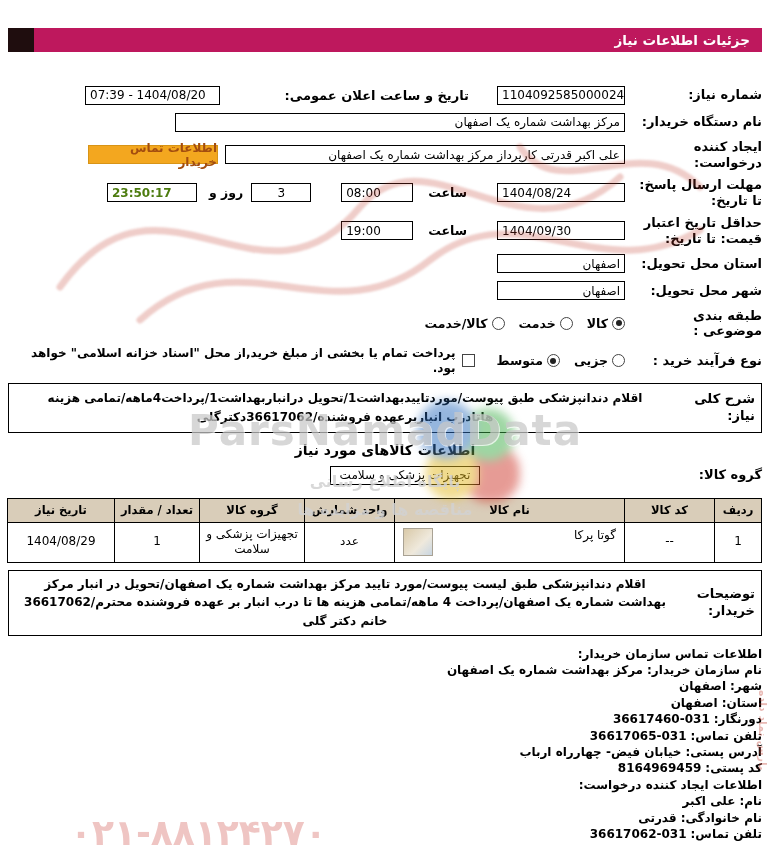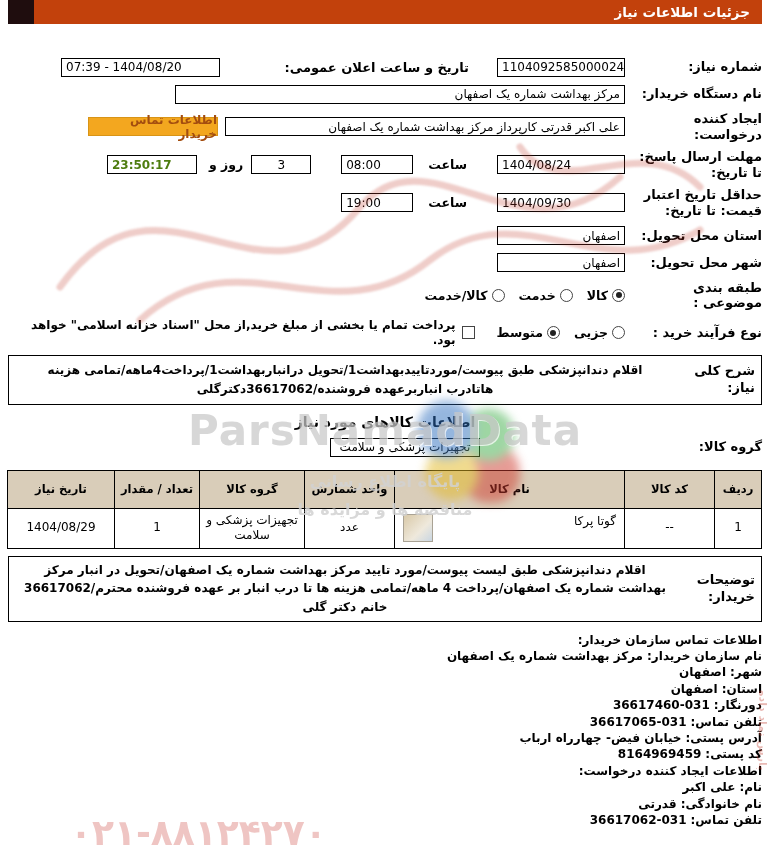--- a/index.html
+++ b/index.html
@@ -8,39 +8,39 @@
     direction: rtl;
     font-family: "DejaVu Sans", sans-serif;
     font-size: 12px;
     color: #000;
     position: relative;
   }
   .page { position: relative; z-index: 1; padding: 0 8px; }
 
   
   .header-bar {
-    height: 24px; background: #c2410c; color: #fff;
+    margin-top: 28px; height: 24px; background: #be185d; color: #fff;
     display: flex; align-items: center; padding-right: 12px;
     font-size: 13.5px; font-weight: bold; position: relative;
   }
   .header-cap { position: absolute; left: 0; top: 0; width: 26px; height: 100%; background: #1f0d0e; }
 
   
   .form { margin-top: 33px; }
   .row { display: flex; align-items: center; margin-bottom: 7px; min-height: 20px; }
   .row.tall { min-height: 30px; }
   .lbl { flex: 0 0 137px; width: 137px; font-weight: bold; font-size: 13px; line-height: 1.2; padding-left: 6px; }
   .lbl2 { flex: 0 0 277px; width: 277px; font-weight: bold; font-size: 13px; padding-right: 28px; }
   .box {
     border: 1px solid #000; background: #fff; height: 19px;
     display: flex; align-items: center; padding: 0 4px; font-size: 12px; overflow: hidden;
   }
   .box.num { direction: ltr; justify-content: flex-start; }
   .box.center { justify-content: center; }
-  .w128 { width: 128px; } .w155 { width: 159px; } .w450 { width: 450px; }
+  .w128 { width: 128px; } .w155 { width: 135px; } .w450 { width: 450px; }
   .w400 { width: 400px; } .w72 { width: 72px; } .w60 { width: 60px; }
   .w90 { width: 90px; } .w150 { width: 150px; }
   .countdown { color: #4d7c0f; font-weight: bold; }
   .inline-lbl { font-weight: bold; font-size: 12.5px; }
   .mr30 { margin-right: 30px; } .mr15 { margin-right: 15px; }
   .mr12 { margin-right: 12px; } .mr8 { margin-right: 8px; }
   .contact-btn {
     margin-right: 7px; width: 130px; height: 19px; background: #f3a71f;
     color: #a34d0f; font-weight: bold; font-size: 12px; border: 1px solid #d89416;
     display: flex; align-items: center; justify-content: center; cursor: pointer;
@@ -64,21 +64,21 @@
 
   .section-title { text-align: center; font-weight: bold; font-size: 14px; margin: 9px 0 8px; }
 
   .group-row { display: flex; align-items: center; margin: 4px 0 13px; }
   .group-box { margin-right: 145px; }
 
   
   table.goods { width: 100%; border-collapse: collapse; font-size: 12px; table-layout: fixed; }
   .goods th {
     background: #d9cdb9; border: 1px solid #000; font-weight: bold;
-    font-size: 11.5px; height: 38px; padding: 2px 3px; text-align: center;
+    font-size: 11.5px; height: 24px; padding: 2px 3px; text-align: center;
   }
   .goods td {
     border: 1px solid #000; height: 40px; padding: 2px 4px;
     text-align: center; vertical-align: middle; line-height: 1.3;
   }
   .name-cell { display: flex; align-items: flex-start; justify-content: space-between; padding: 0 4px; }
   .thumb {
     width: 30px; height: 28px; border: 1px solid #a9a294;
     background: linear-gradient(135deg, #d9c9a8, #efe9dc 60%, #c9d6e2);
   }

